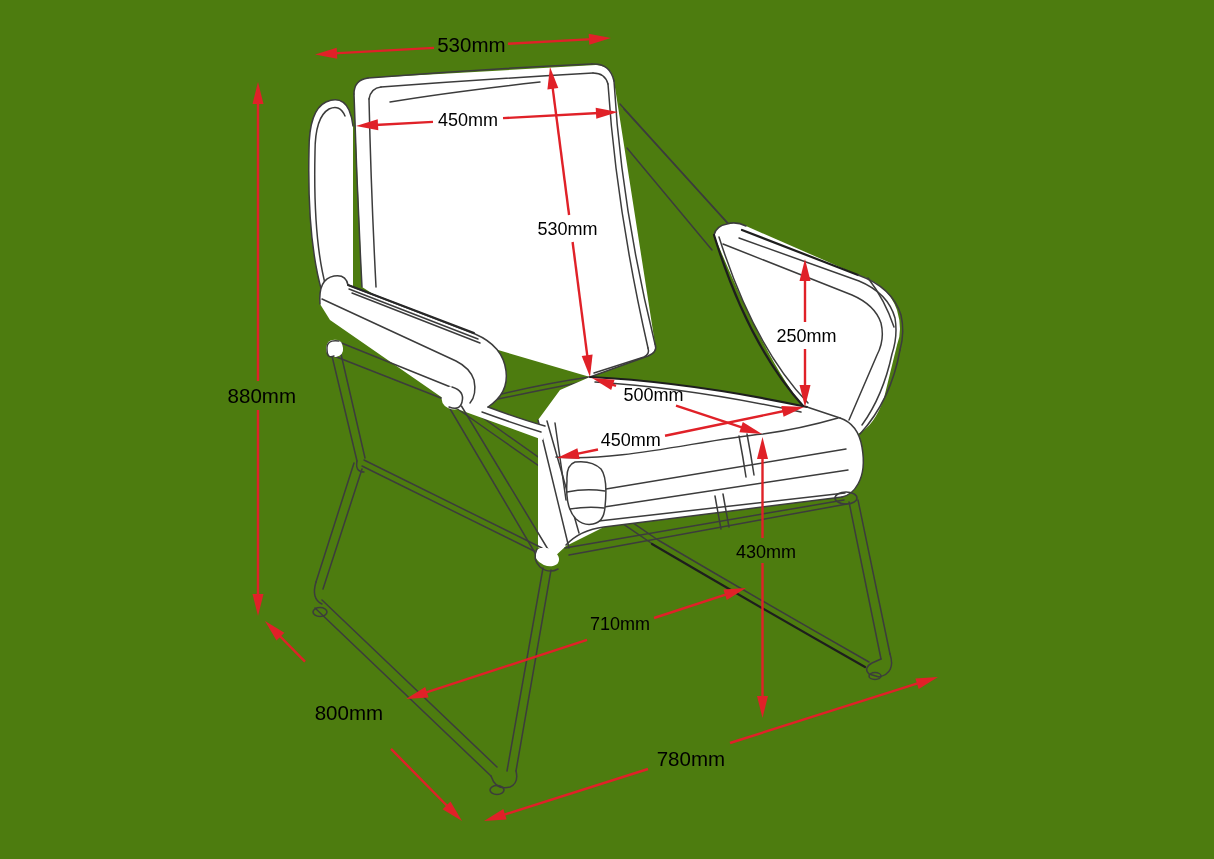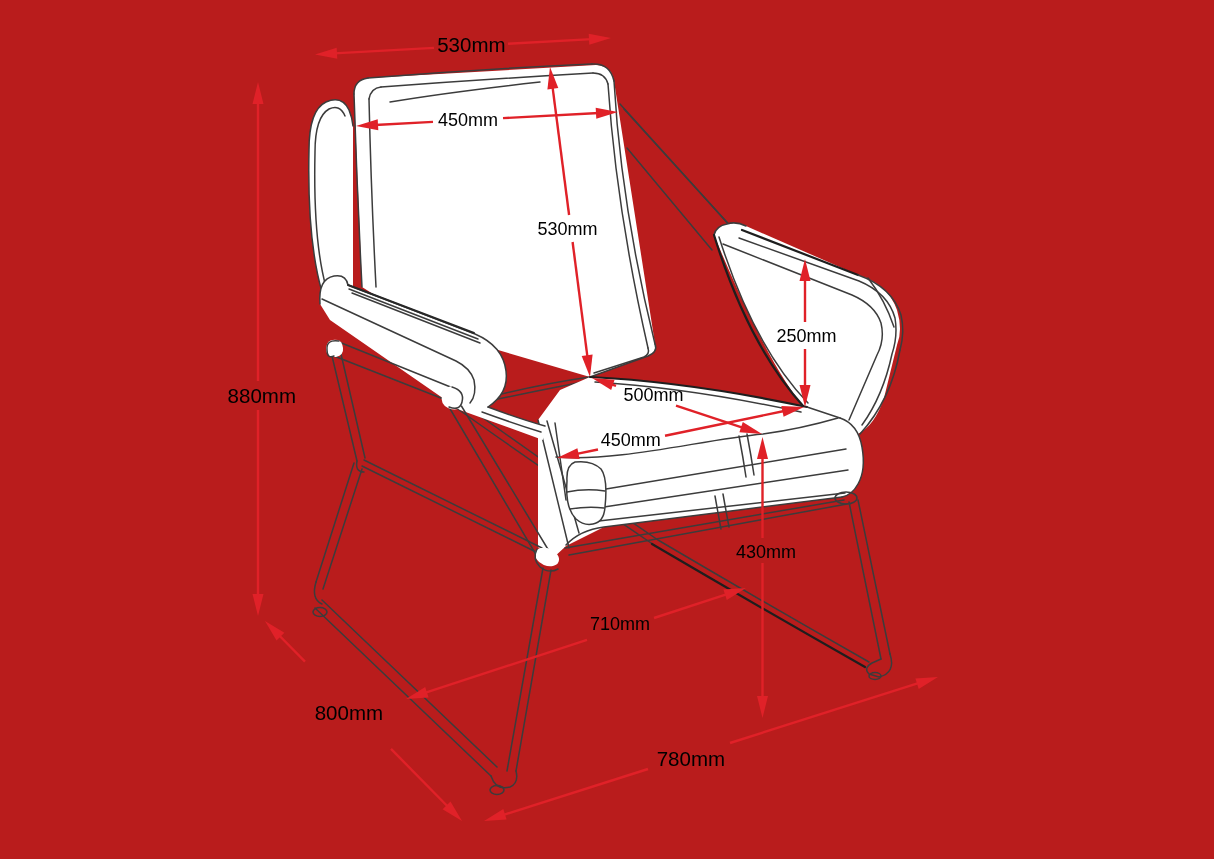--- a/index.html
+++ b/index.html
@@ -1,15 +1,15 @@
 <!DOCTYPE html>
 <html><head><meta charset="utf-8">
 <style>
 html,body{margin:0;padding:0;background:#fff;}
-#c{position:relative;width:1214px;height:859px;background:#b91c1c;overflow:hidden}
+#c{position:relative;width:1214px;height:859px;background:#4d7c0f;overflow:hidden}
 svg{display:block}
 .k{fill:none;stroke:#3c3c3c;stroke-width:1.5;stroke-linecap:round;stroke-linejoin:round}
 .k2t{fill:none;stroke:#282828;stroke-width:1.9;stroke-linecap:round}
 .k2{fill:none;stroke:#1e1e1e;stroke-width:2.2;stroke-linecap:round;stroke-linejoin:round}
 .w{fill:#ffffff;stroke:none}
 .w.k{fill:#ffffff;stroke:#3c3c3c}
 #dims line{stroke:#e02128;stroke-width:2.4}
 #dims polygon{fill:#e02128;stroke:none}
 text{font-family:"Liberation Sans",sans-serif;fill:#000;text-anchor:middle}
 .t21{font-size:20.5px}

